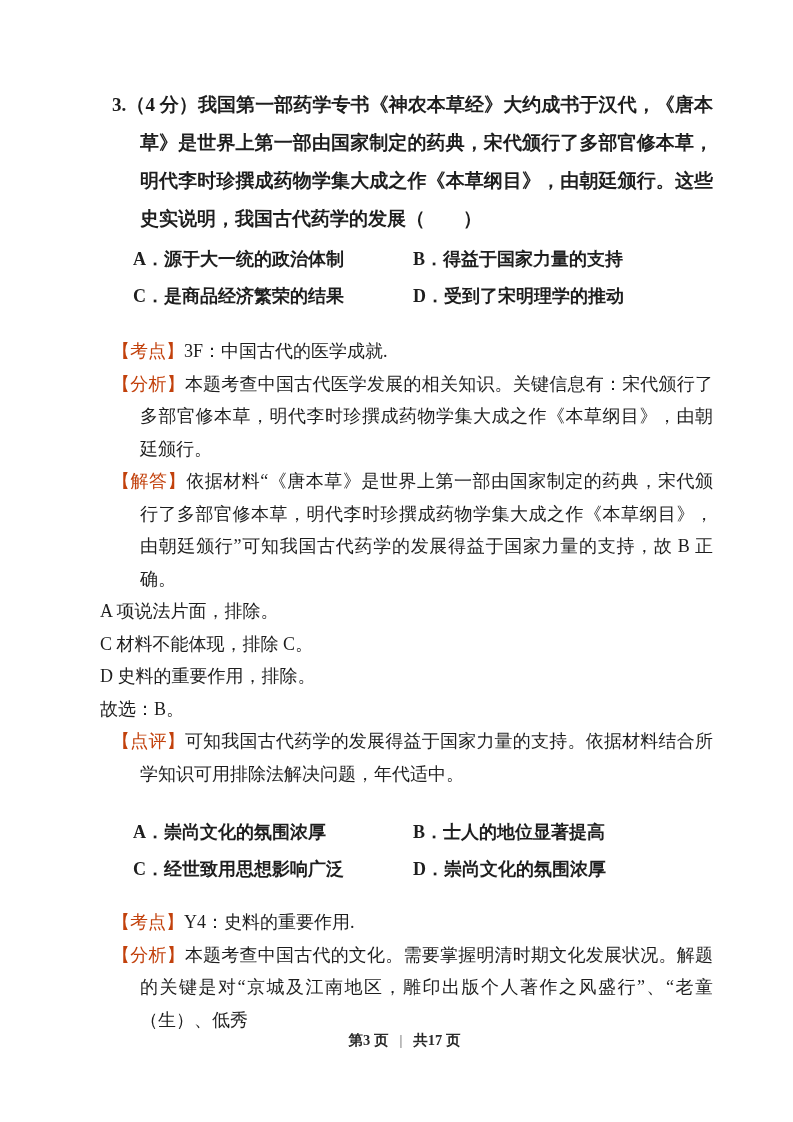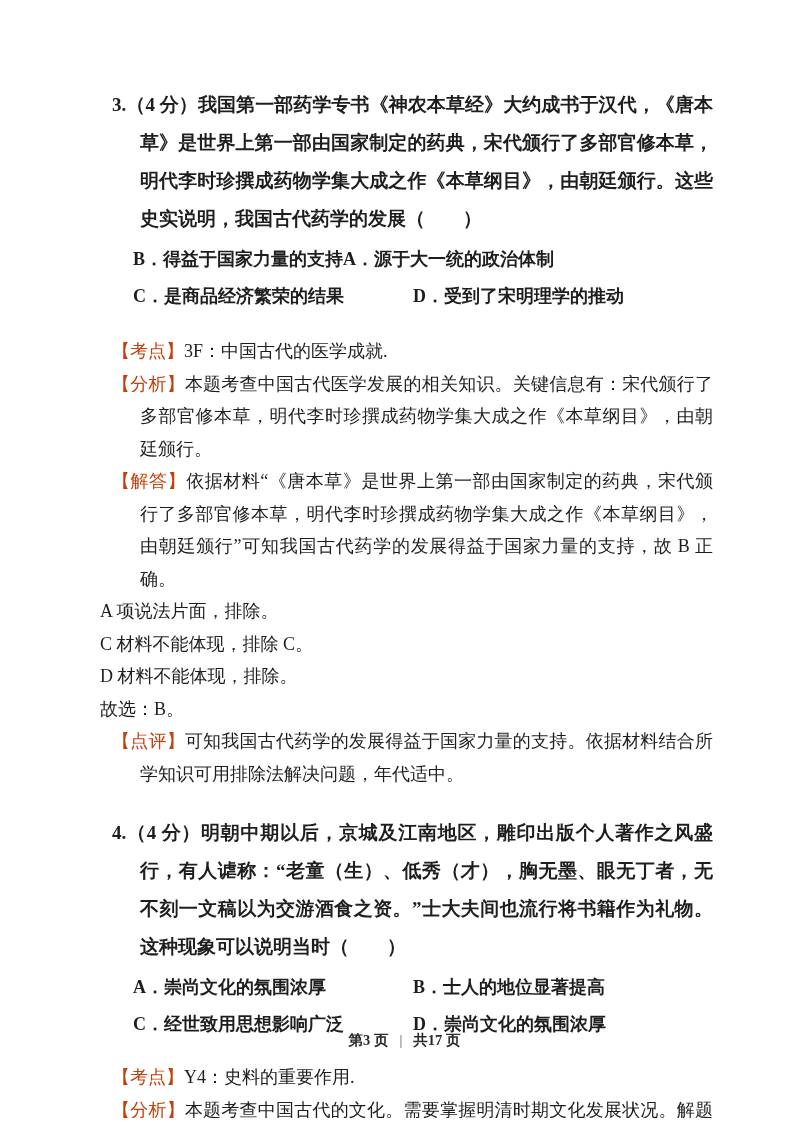--- a/index.html
+++ b/index.html
@@ -76,43 +76,42 @@
 </head>
 <body>
 
 <div class="page">
   <div class="content">
 
     <div>
       <p class="stem">3.（4 分）我国第一部药学专书《神农本草经》大约成书于汉代，《唐本草》是世界上第一部由国家制定的药典，宋代颁行了多部官修本草，明代李时珍撰成药物学集大成之作《本草纲目》，由朝廷颁行。这些史实说明，我国古代药学的发展（　　）</p>
       <div class="opt-rows">
         <div class="opt-row">
+          <div class="opt col1"><span>A．</span><span>源于大一统的政治体制</span></div>
           <div class="opt"><span>B．</span><span>得益于国家力量的支持</span></div>
-          <div class="opt col1"><span>A．</span><span>源于大一统的政治体制</span></div>
         </div>
         <div class="opt-row">
           <div class="opt col1"><span>C．</span><span>是商品经济繁荣的结果</span></div>
           <div class="opt"><span>D．</span><span>受到了宋明理学的推动</span></div>
         </div>
       </div>
 
       <div class="answers">
         <p class="sec"><span class="blab">【考点】</span><span>3F：中国古代的医学成就.</span></p>
         <p class="sec"><span class="blab">【分析】</span><span>本题考查中国古代医学发展的相关知识。关键信息有：宋代颁行了多部官修本草，明代李时珍撰成药物学集大成之作《本草纲目》，由朝廷颁行。</span></p>
         <p class="sec"><span class="blab">【解答】</span><span>依据材料“《唐本草》是世界上第一部由国家制定的药典，宋代颁行了多部官修本草，明代李时珍撰成药物学集大成之作《本草纲目》，由朝廷颁行”可知我国古代药学的发展得益于国家力量的支持，故 B 正确。</span></p>
         <p class="plain">A 项说法片面，排除。</p>
         <p class="plain">C 材料不能体现，排除 C。</p>
-        <p class="plain">D 材料不能体现，排除。</p>
+        <p class="plain">D 史料的重要作用，排除。</p>
         <p class="plain">故选：B。</p>
         <p class="sec"><span class="blab">【点评】</span><span>可知我国古代药学的发展得益于国家力量的支持。依据材料结合所学知识可用排除法解决问题，年代适中。</span></p>
       </div>
     </div>
 
     <div class="q4">
-      <p class="stem">4.（4 分）明朝中期以后，京城及江南地区，雕印出版个人著作之风盛行，有人谑称：“老童（生）、低秀（才），胸无墨、眼无丁者，无不刻一文稿以为交游酒食之资。”士大夫间也流行将书籍作为礼物。这种现象可以说明当时（　　）</p>
       <div class="opt-rows">
         <div class="opt-row">
           <div class="opt col1"><span>A．</span><span>崇尚文化的氛围浓厚</span></div>
           <div class="opt"><span>B．</span><span>士人的地位显著提高</span></div>
         </div>
         <div class="opt-row">
           <div class="opt col1"><span>C．</span><span>经世致用思想影响广泛</span></div>
           <div class="opt"><span>D．</span><span>崇尚文化的氛围浓厚</span></div>
         </div>
       </div>

